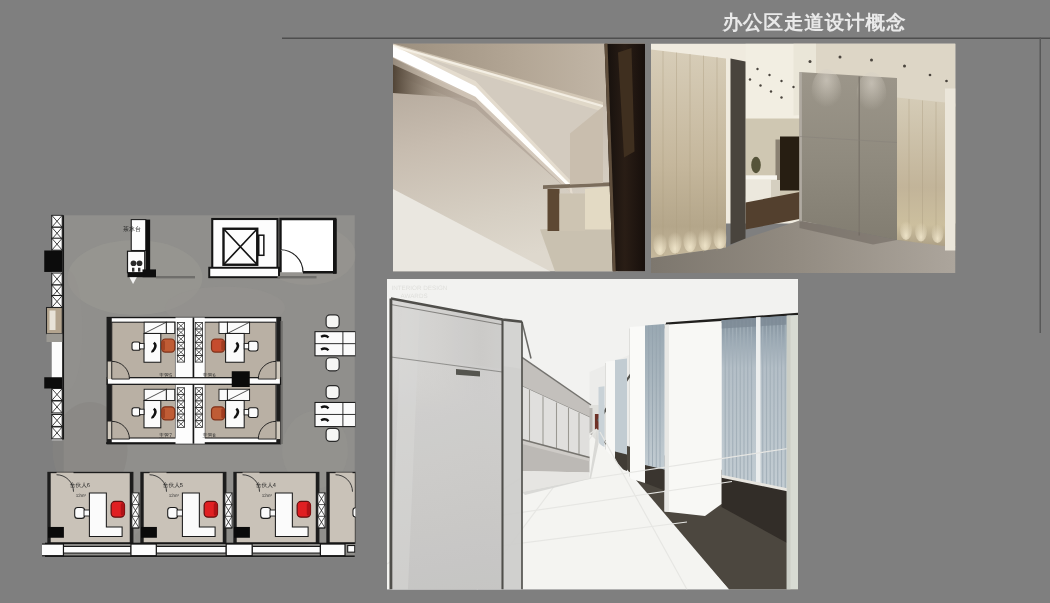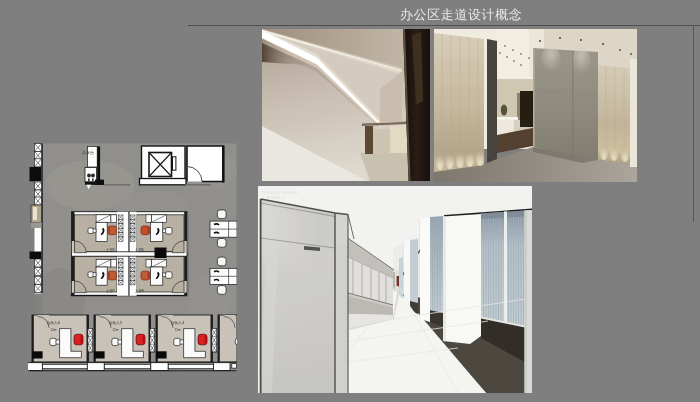--- a/index.html
+++ b/index.html
@@ -4,21 +4,21 @@
 <style>
 html,body{margin:0;padding:0}
 body{width:700px;height:402px;background:#7f7f7f;font-family:"Liberation Sans",sans-serif;overflow:hidden}
 #page{position:relative;width:700px;height:402px}
 .abs{position:absolute}
 </style>
 </head>
 <body>
 <div id="page">
 
-<div class="abs" style="left:400px;top:6px;width:286px;text-align:left;font-size:13px;font-weight:normal;color:#e9e9e9;letter-spacing:0.6px">办公区走道设计概念</div>
+<div class="abs" style="left:400px;top:6px;width:286px;text-align:center;font-size:13px;font-weight:bold;color:#e9e9e9;letter-spacing:0.6px">办公区走道设计概念</div>
 
 <div class="abs" style="left:188px;top:25px;width:512px;height:1px;background:#4e4e4e"></div>
 
 <div class="abs" style="left:693px;top:25px;width:1px;height:197px;background:#585858"></div>
 
 <svg class="abs" style="left:262px;top:29px" width="168" height="152" viewBox="0 0 168 152">
 <defs>
 <linearGradient id="p1wall" x1="0" y1="0" x2="0.25" y2="1">
 <stop offset="0" stop-color="#ab9f92"></stop>
           <stop offset="0.45" stop-color="#c7bcaf"></stop>

